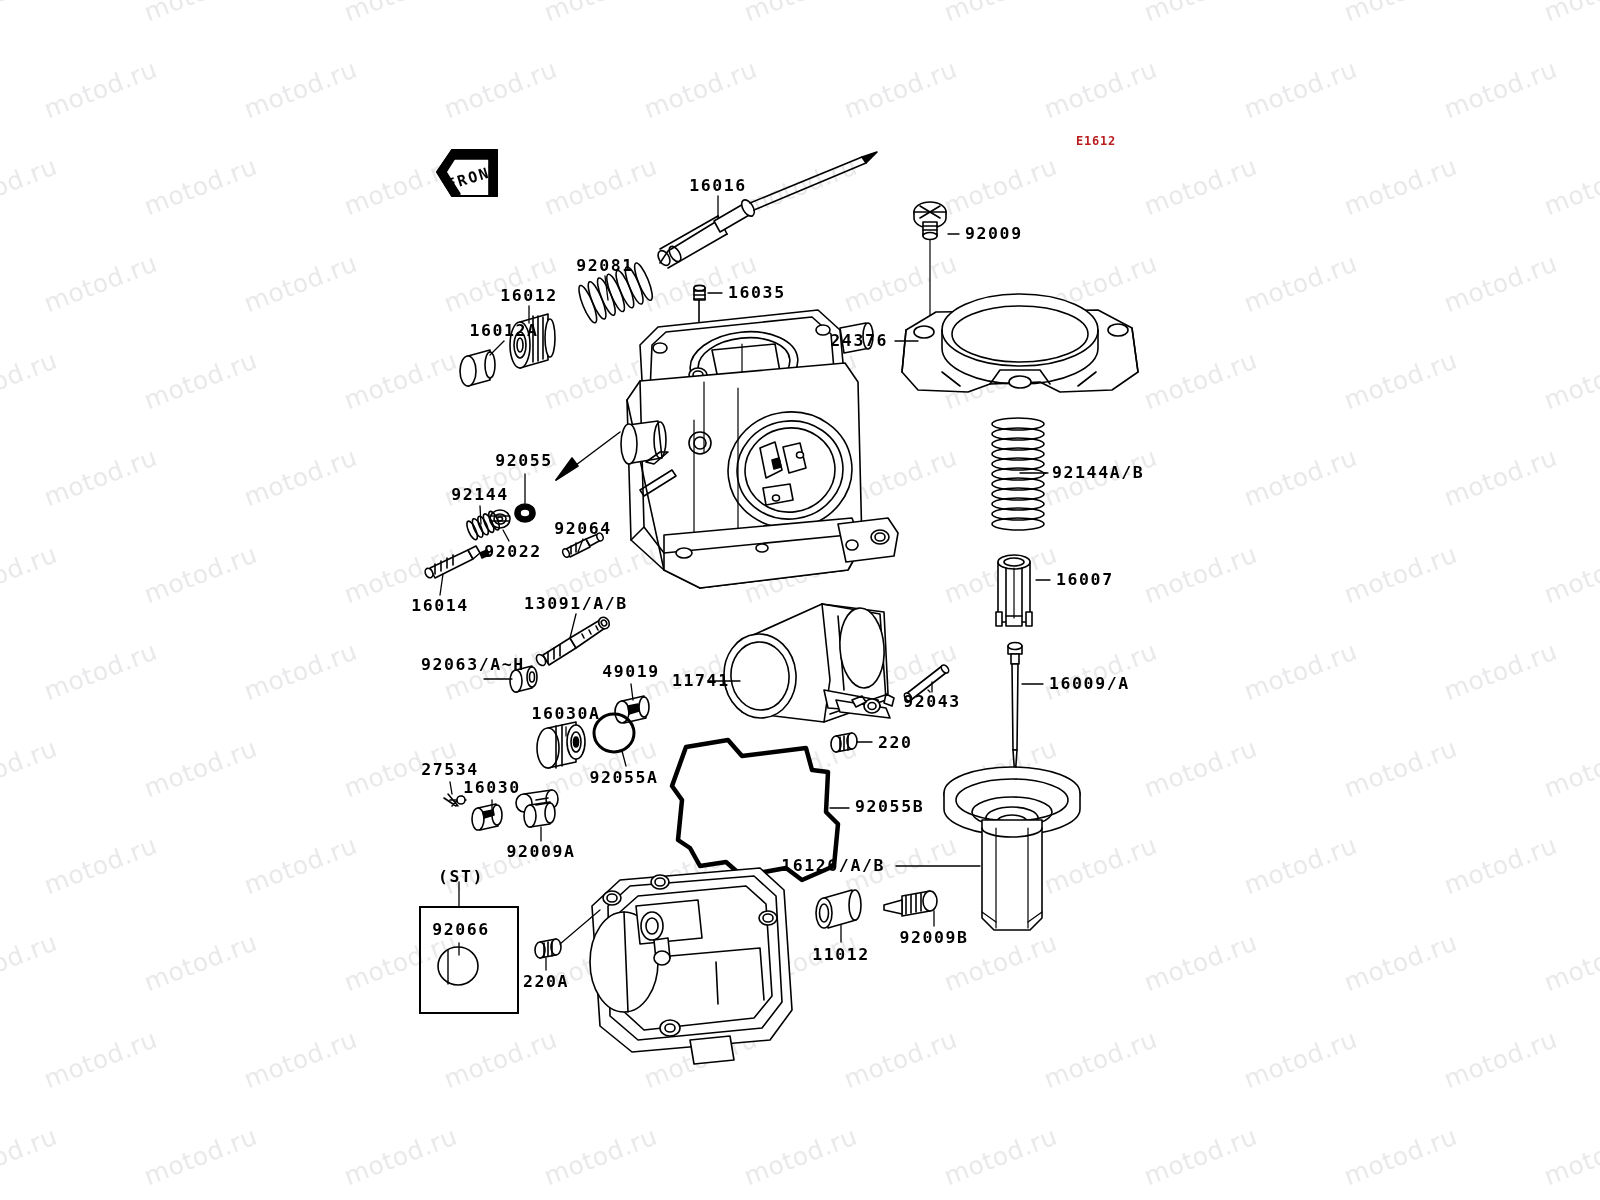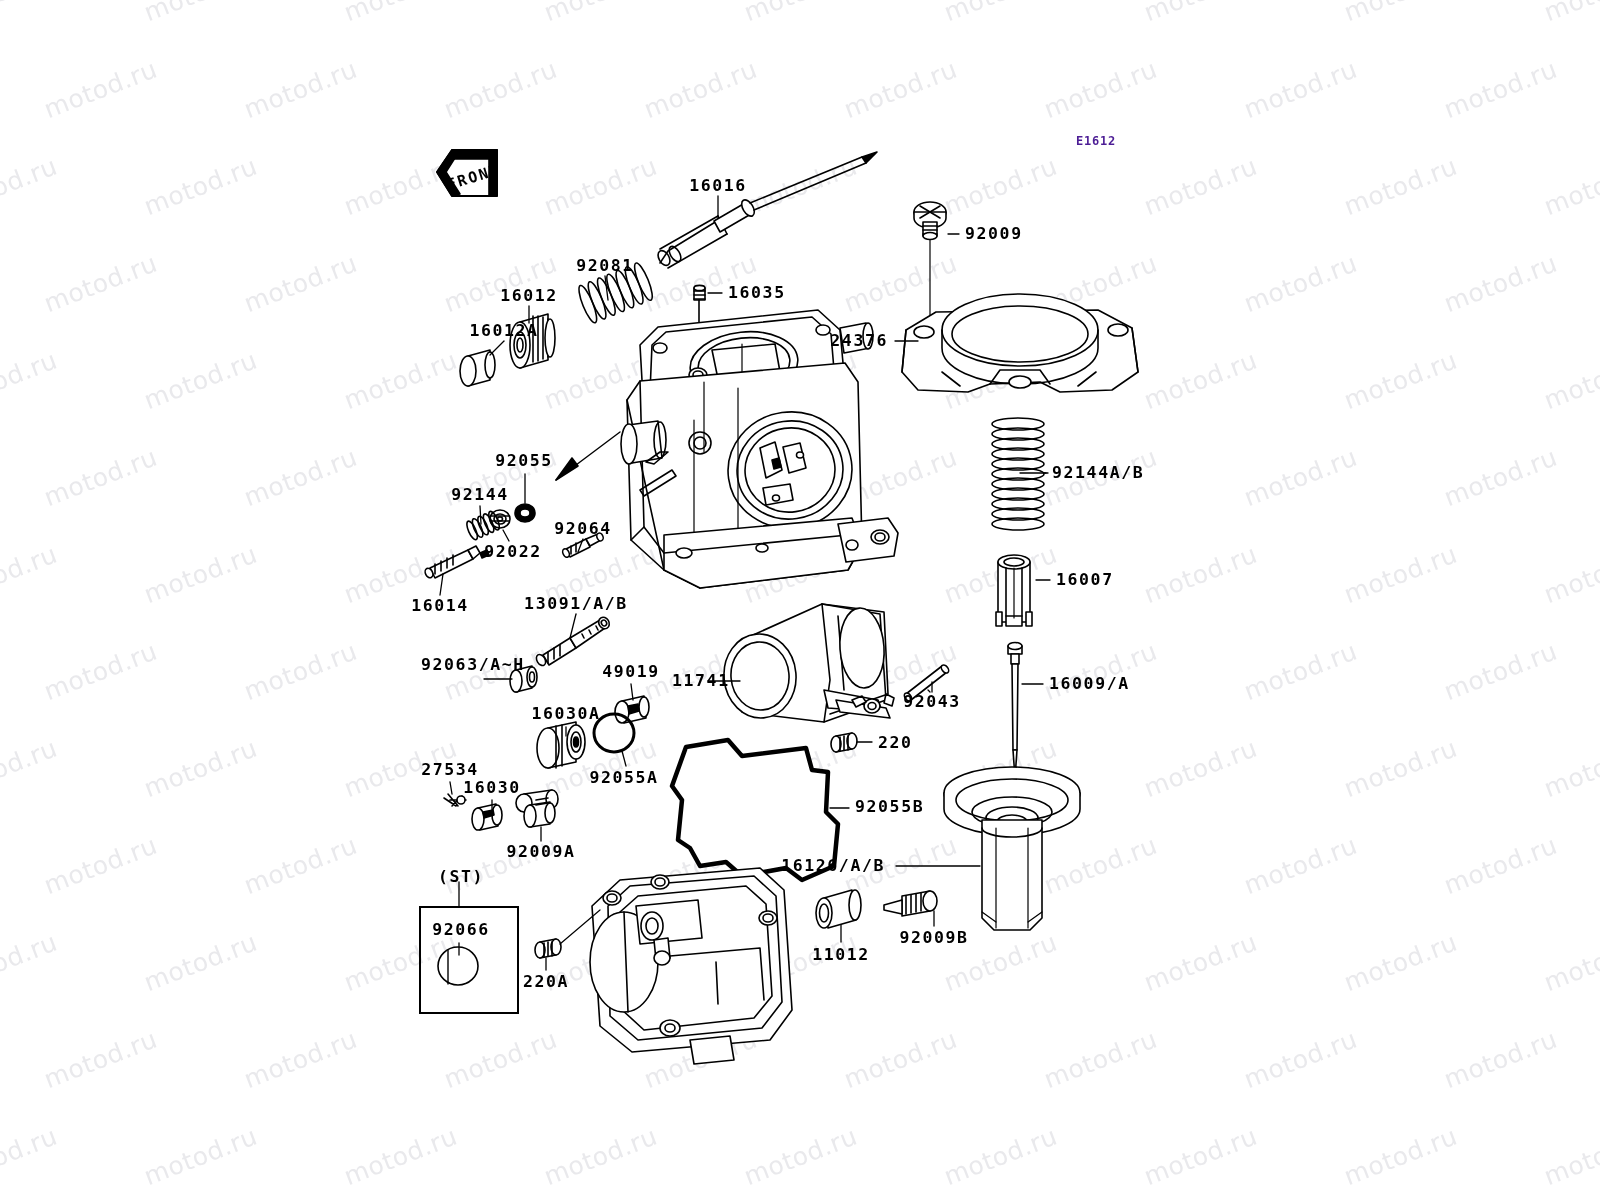--- a/index.html
+++ b/index.html
@@ -18,21 +18,21 @@
   
   #art{position:absolute;inset:0;z-index:10;}
   #art svg{position:absolute;left:0;top:0;}
 
   
   .lbl{position:absolute;z-index:30;color:#000;font-weight:bold;
        font-family:"DejaVu Sans Mono","Liberation Mono",monospace;
        font-size:16.5px;letter-spacing:1.6px;white-space:nowrap;line-height:1;}
   .lbl.c{transform:translateX(-50%);}
   .lbl.r{transform:translateX(-100%);}
-  .code{position:absolute;z-index:30;color:#4c1d95;font-weight:bold;
+  .code{position:absolute;z-index:30;color:#b91c1c;font-weight:bold;
         font-family:"DejaVu Sans Mono","Liberation Mono",monospace;
         font-size:12px;letter-spacing:.8px;}
 
   .stbox{position:absolute;z-index:20;border:2px solid #000;background:transparent;}
 </style>
 </head>
 <body>
 
 <div id="sheet">
 

